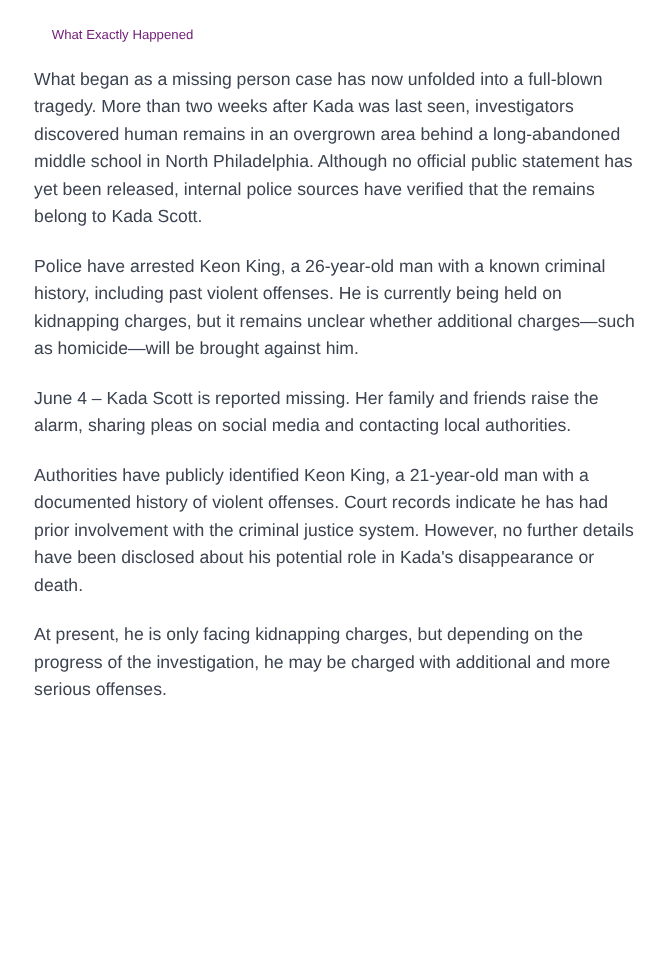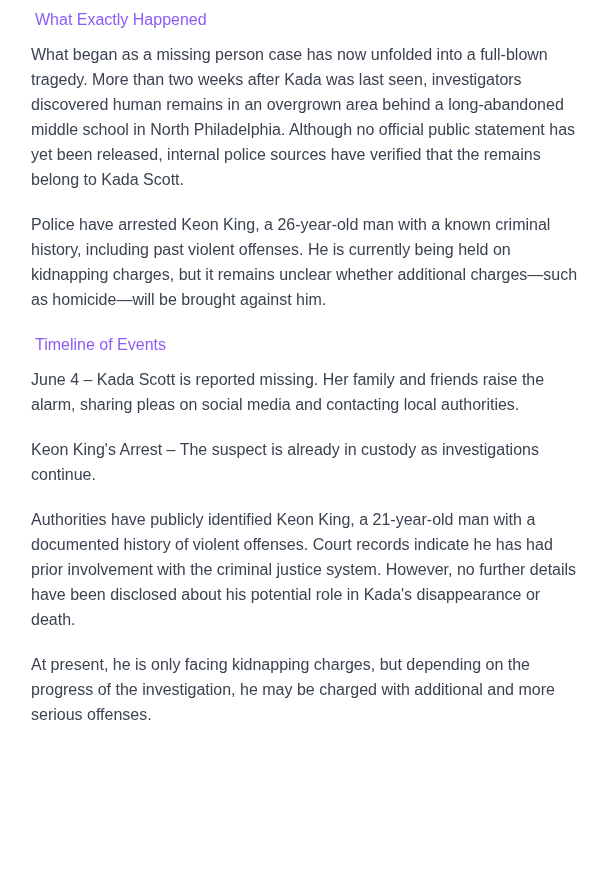--- a/index.html
+++ b/index.html
@@ -16,44 +16,42 @@
       font-family: "Liberation Sans", sans-serif;
       font-size: 16px;
       line-height: 25px;
       color: #3b4350;
       overflow: hidden;
     }
     .article {
       width: 100%;
     }
     .section-heading {
-      margin: 4px;
+      margin: 16px;
       font-weight: 400;
-      font-size: 16px;
+      font-size: 12px;
       line-height: 25px;
-      color: #8b5cf6;
+      color: #701a75;
     }
     .paragraph {
       margin: 10px 0 20px 0;
     }
     .paragraph:last-child {
       margin-bottom: 0;
     }
   </style>
 </head>
 <body>
 
 <div class="page">
   <div class="article">
 
     <div class="section-heading">What Exactly Happened</div>
     <p class="paragraph">What began as a missing person case has now unfolded into a full-blown tragedy. More than two weeks after Kada was last seen, investigators discovered human remains in an overgrown area behind a long-abandoned middle school in North Philadelphia. Although no official public statement has yet been released, internal police sources have verified that the remains belong to Kada Scott.</p>
     <p class="paragraph">Police have arrested Keon King, a 26-year-old man with a known criminal history, including past violent offenses. He is currently being held on kidnapping charges, but it remains unclear whether additional charges—such as homicide—will be brought against him.</p>
 
-    <div class="section-heading">Timeline of Events</div>
     <p class="paragraph">June 4 – Kada Scott is reported missing. Her family and friends raise the alarm, sharing pleas on social media and contacting local authorities.</p>
-    <p class="paragraph">Keon King's Arrest – The suspect is already in custody as investigations continue.</p>
 
     <p class="paragraph">Authorities have publicly identified Keon King, a 21-year-old man with a documented history of violent offenses. Court records indicate he has had prior involvement with the criminal justice system. However, no further details have been disclosed about his potential role in Kada's disappearance or death.</p>
     <p class="paragraph">At present, he is only facing kidnapping charges, but depending on the progress of the investigation, he may be charged with additional and more serious offenses.</p>
 
   </div>
 </div>
 
 </body></html>

